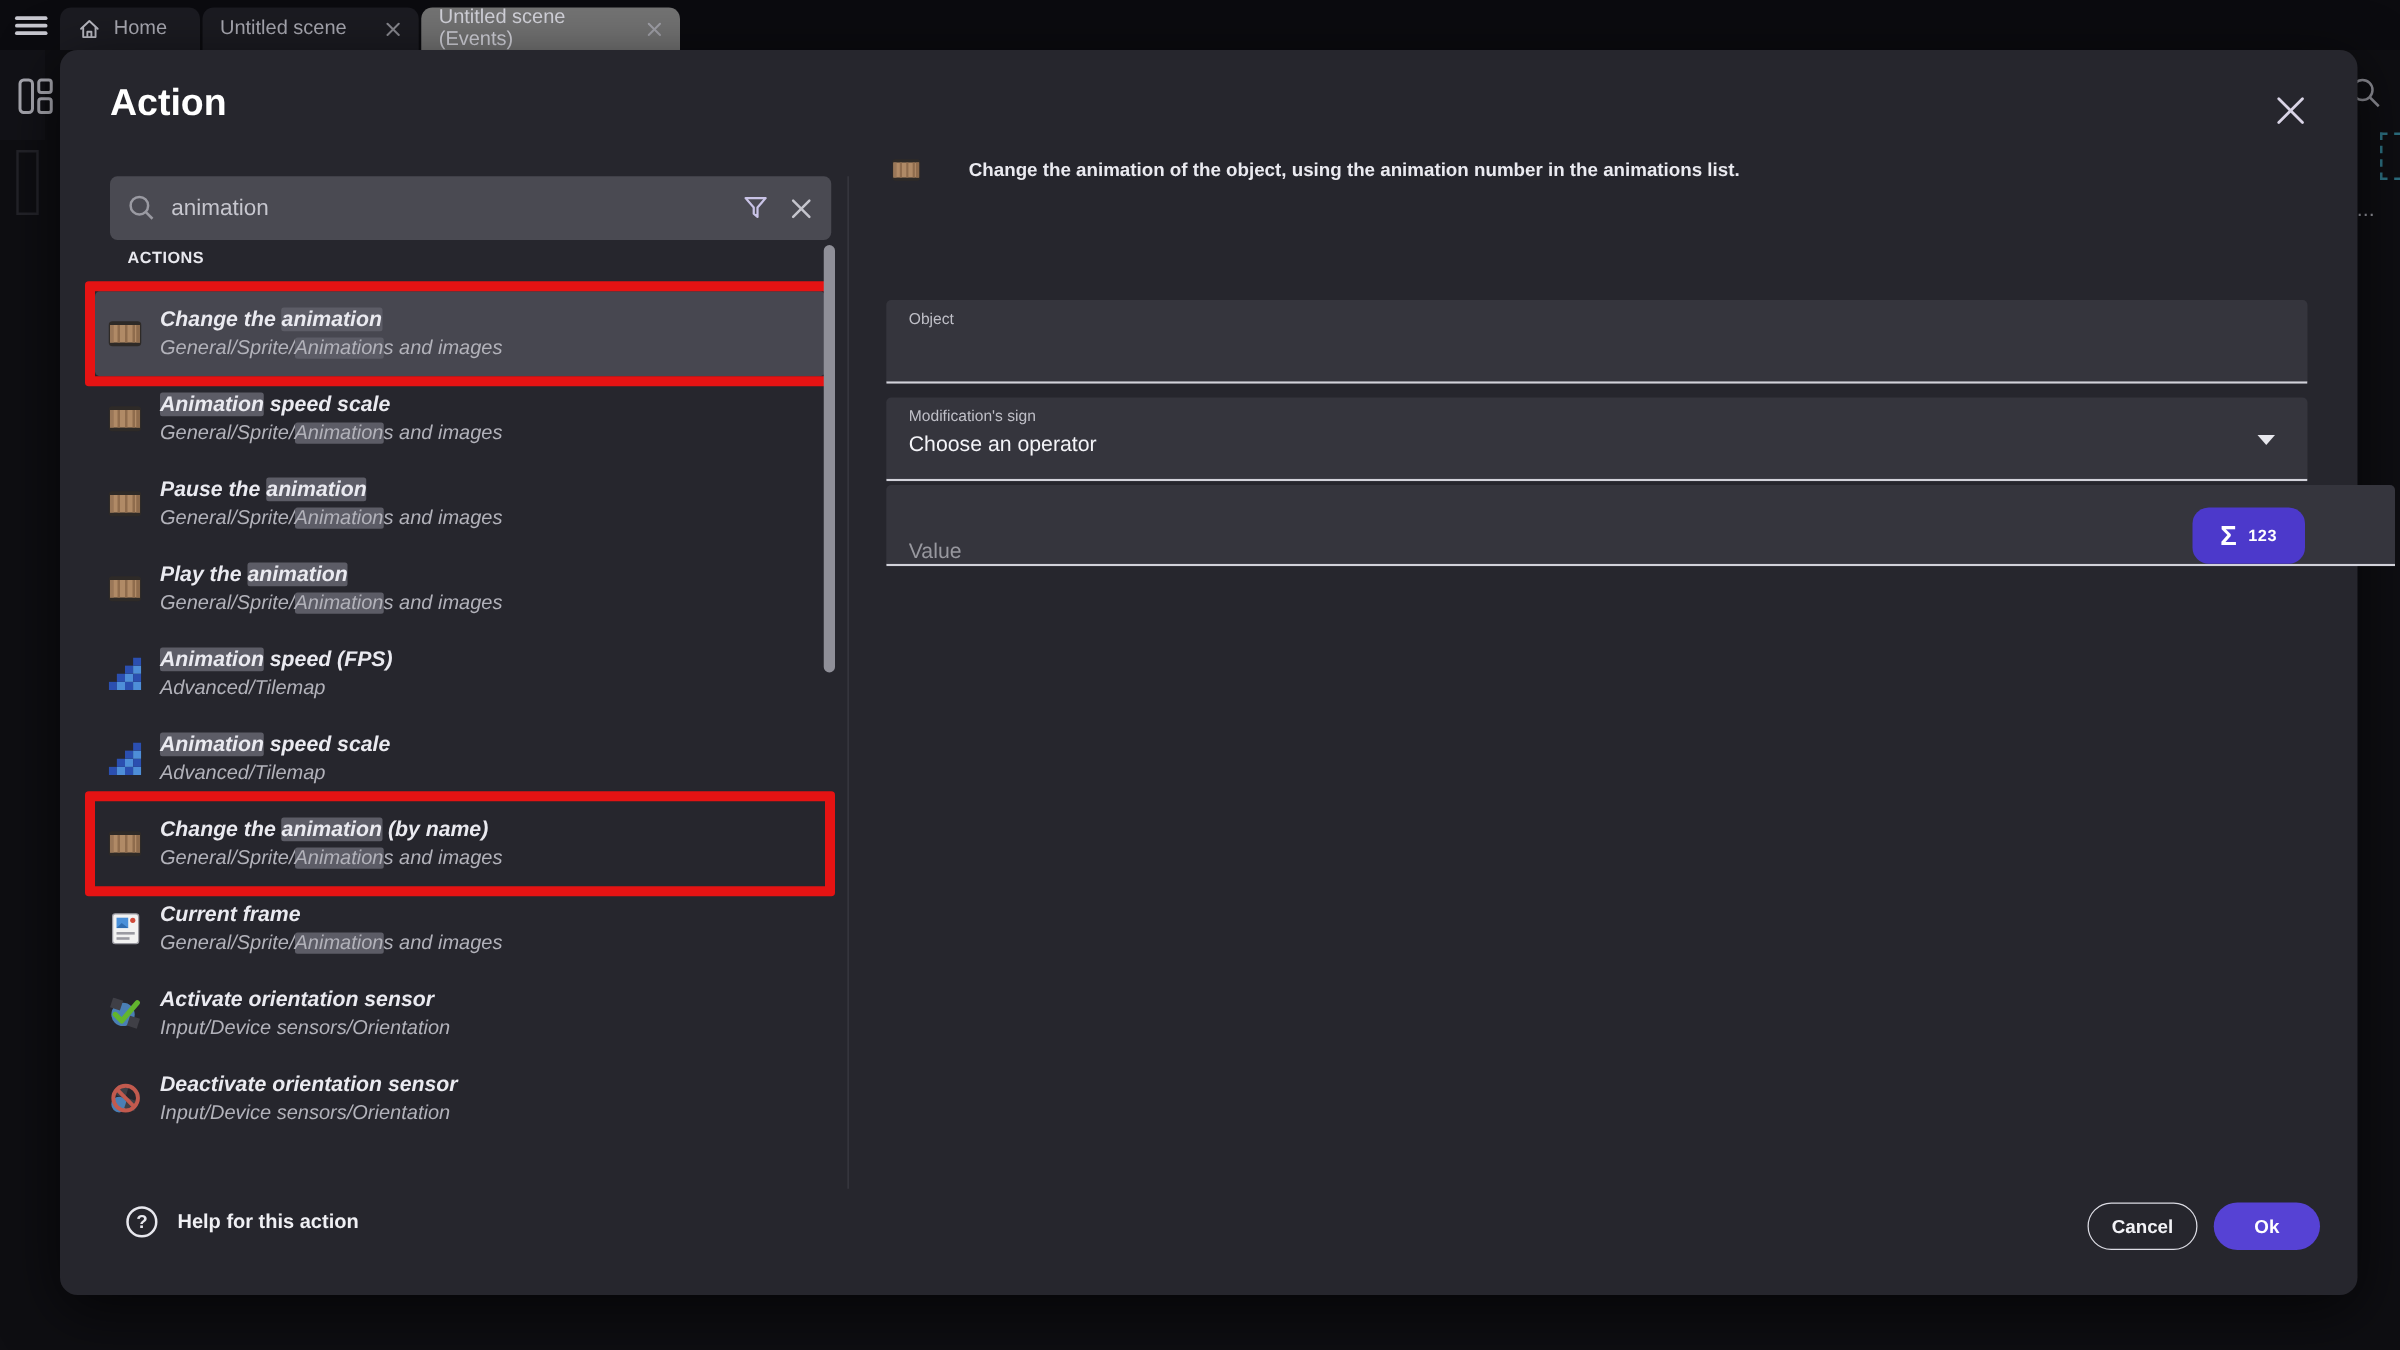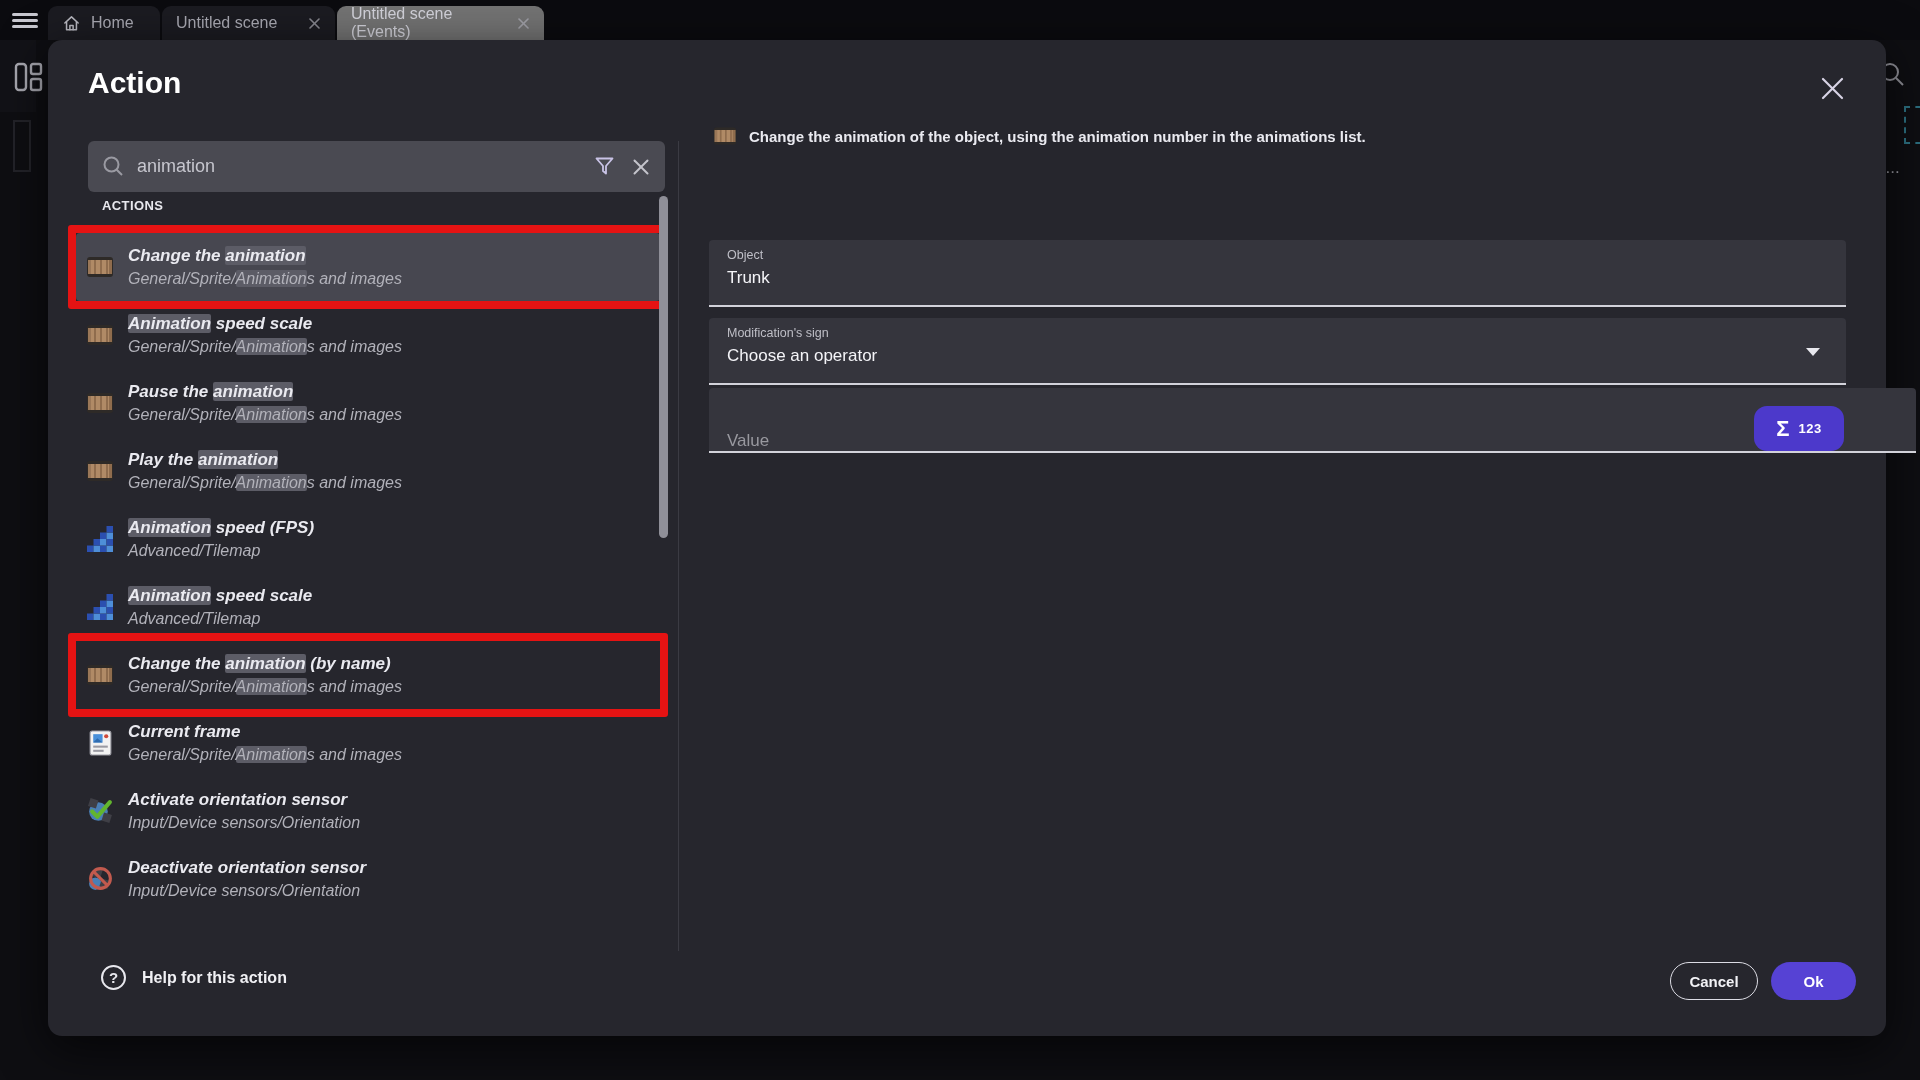--- a/index.html
+++ b/index.html
@@ -53,21 +53,21 @@
   .row .ricon { width:28px; height:26px; flex-shrink:0; display:flex; align-items:center; justify-content:center; }
   .row .rtext { display:flex; flex-direction:column; justify-content:center; line-height:23px; }
   .rtitle { font-size:17px; font-weight:600; color:#eaeaf0; }
   .rsub { font-size:16px; color:#b2b2ba; }
   .hl { background:#5c5c66; border-radius:2px; }
   .ann { position:absolute; inset:-8px; border:8px solid #e51313; border-radius:3px; pointer-events:none; }
   .vscroll { position:absolute; left:611px; top:156px; width:9px; height:342px;
     background:#8f8f98; border-radius:5px; cursor:pointer; }
   .vdivider { position:absolute; left:630px; top:101px; width:1px; height:810px; background:#3b3b43; }
   
-  .desc-row { position:absolute; left:665px; top:85px; display:flex; align-items:center; gap:12px;justify-content:space-between; }
+  .desc-row { position:absolute; left:665px; top:85px; display:flex; align-items:center; gap:38px;justify-content:space-between; }
   .desc-text { font-size:15px; font-weight:600; color:#eaeaf0; }
   .field { position:absolute; left:661px; width:1137px; height:67px; background:#35353d;
     border-radius:4px 4px 0 0; border-bottom:2px solid #d2d2da; padding:8px 18px; cursor:text; }
   .field-object { top:200px; }
   .field-operator { top:278px; cursor:pointer; }
   .flabel { font-size:12.5px; color:#bfbfc7; }
   .fvalue { font-size:17px; font-weight:500; color:#f4f4f8; margin-top:6px; }
   .dd-arrow { position:absolute; right:26px; top:30px; width:0; height:0;
     border-left:7px solid transparent; border-right:7px solid transparent; border-top:8px solid #e8e8ee; }
   .field-value { position:absolute; left:661px; top:348px; width:1207px; height:65px;
@@ -373,21 +373,20 @@
           <rect x="8" y="5" width="2" height="14" fill="#8f6c4d"></rect>
           <rect x="14" y="5" width="2" height="14" fill="#8f6c4d"></rect>
           <rect x="20" y="5" width="2" height="14" fill="#8f6c4d"></rect>
         </svg>
       </span>
     <span class="desc-text">Change the animation of the object, using the animation number in the animations list.</span>
   </div>
 
   <div class="field field-object">
     <div class="flabel">Object</div>
-    <div class="fvalue">Trunk</div>
   </div>
 
   <div class="field field-operator">
     <div class="flabel">Modification's sign</div>
     <div class="fvalue">Choose an operator</div>
     <span class="dd-arrow"></span>
   </div>
 
   <div class="field-value">
     <input placeholder="Value" style="">

